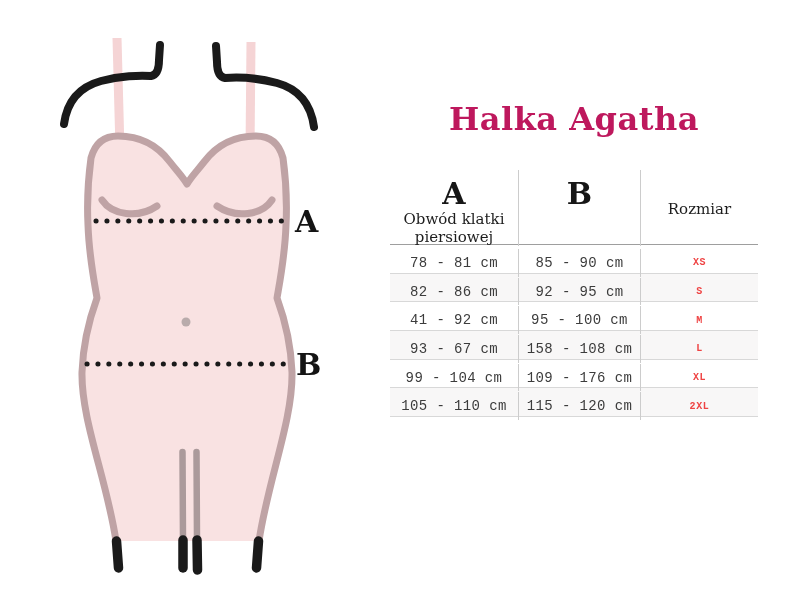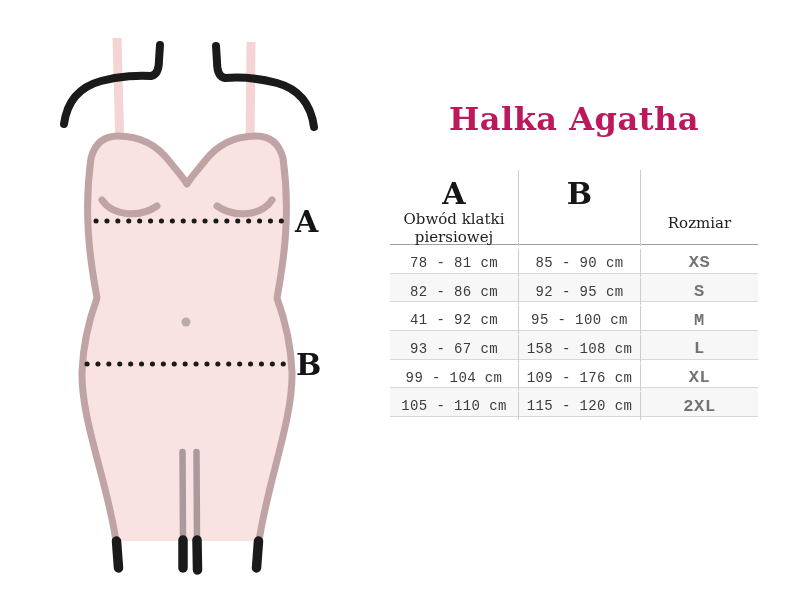--- a/index.html
+++ b/index.html
@@ -22,32 +22,32 @@
   .th{
     display:flex;flex-direction:column;align-items:center;justify-content:flex-start;
     padding-top:8px;box-sizing:border-box;
   }
   .th-letter{font-size:30px;font-weight:700;line-height:1.05;color:#161616;}
   .th-label{
     font-size:15px;font-weight:400;text-align:center;line-height:1.2;color:#1d1d1d;
     max-width:114px;
   }
   .th-label.narrow{max-width:70px;}
-  .th.rozmiar{justify-content:center;padding-top:30px;}
+  .th.rozmiar{justify-content:flex-start;padding-top:30px;}
   .vline{border-right:1px solid #cccccc;}
   .trow{
     height:28.7px;border-bottom:1px solid #d8d8d8;align-items:center;text-align:center;
   }
   .size-table .trow:nth-child(2n+3){background:#f8f7f7;}
   .td{
     font-family:Liberation Mono, monospace;font-size:14px;color:#3c3c3c;
     letter-spacing:0.4px;align-self:center;height:100%;
     display:flex;align-items:center;justify-content:center;box-sizing:border-box;margin-top:8px;
   }
-  .td.size{font-weight:700;font-size:17px;color:#737373;letter-spacing:0.6px;}
+  .td.size{font-weight:700;font-size:10px;color:#ef4444;letter-spacing:0.6px;}
   .measure-label{font-family:"DejaVu Serif", serif;font-weight:700;font-size:30px;}
 </style>
 </head>
 <body>
 
 <svg class="illustration" viewBox="0 0 400 600" xmlns="http://www.w3.org/2000/svg">
 
   <g stroke-width="9" fill="none" stroke="#f5d4d5">
     <path d="M117,38 L120,150"></path>
     <path d="M251,42 L250,150"></path>

